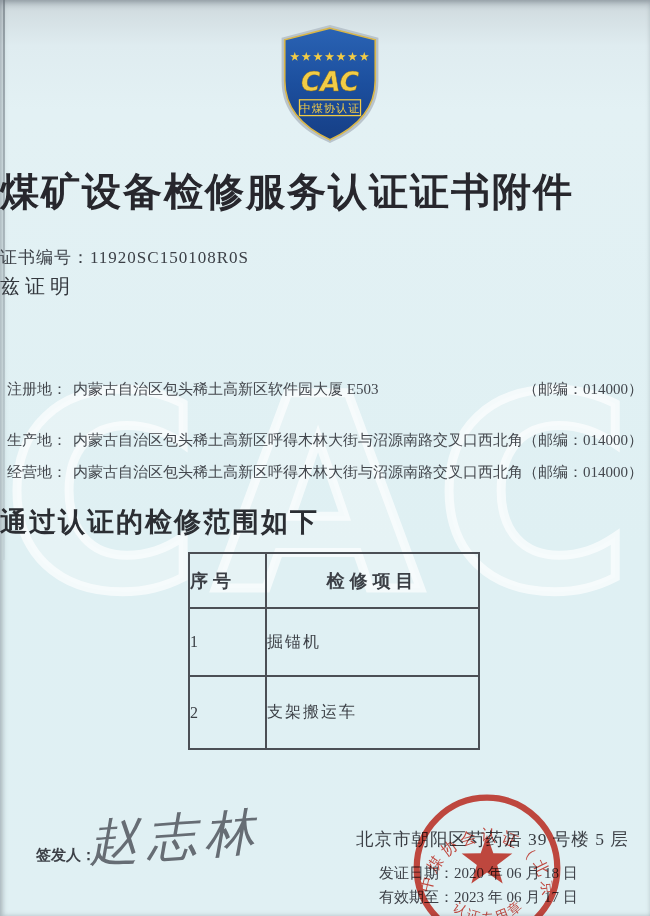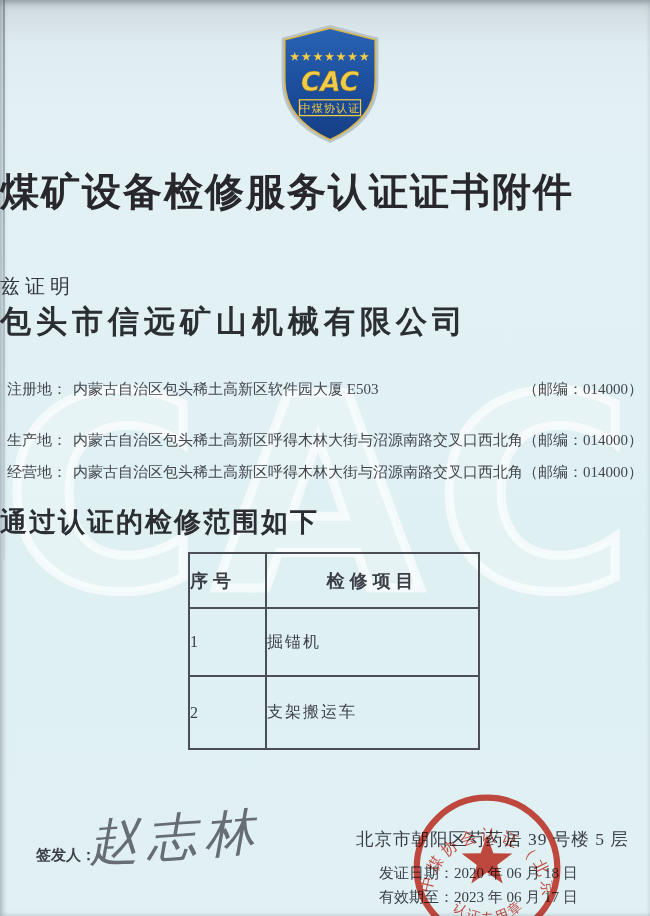--- a/index.html
+++ b/index.html
@@ -90,24 +90,26 @@
       <path d="M50 4 L93 15 V54 C93 82 74 99 50 110 C26 99 7 82 7 54 V15 Z" fill="url(#shieldBlue)" stroke="#d8b64a" stroke-width="1.6"></path>
       <text x="50" y="34" text-anchor="middle" font-size="10" fill="#f2cc46" letter-spacing="1">★★★★★★★</text>
       <text x="50" y="64" text-anchor="middle" font-family="DejaVu Sans, sans-serif" font-weight="bold" font-style="italic" font-size="25" fill="#f2cc46" stroke="#8a6d1d" stroke-width="0.4">CAC</text>
       <rect x="21" y="72" width="58" height="15" fill="none" stroke="#f2cc46" stroke-width="1.2"></rect>
       <text x="50" y="83.5" text-anchor="middle" font-size="10.5" fill="#f2cc46" letter-spacing="1">中煤协认证</text>
     </svg>
   </div>
 
   <div class="abs center title">煤矿设备检修服务认证证书附件</div>
 
+  <div class="abs center cert-no">
+    <span>证书编号：</span><span>11920SC150108R0S</span>
+  </div>
 
   <div class="abs center certify">兹证明</div>
 
-  <div class="abs center company">包头市信远矿山机械有限公司</div>
 
 
   <div class="addr-row addr-1">
     <span class="lbl">注册地：</span>
     <span class="val">内蒙古自治区包头稀土高新区软件园大厦 E503</span>
     <span class="pc">（邮编：014000）</span>
   </div>
   <div class="addr-row addr-2">
     <span class="lbl">生产地：</span>
     <span class="val">内蒙古自治区包头稀土高新区呼得木林大街与沼源南路交叉口西北角</span>

